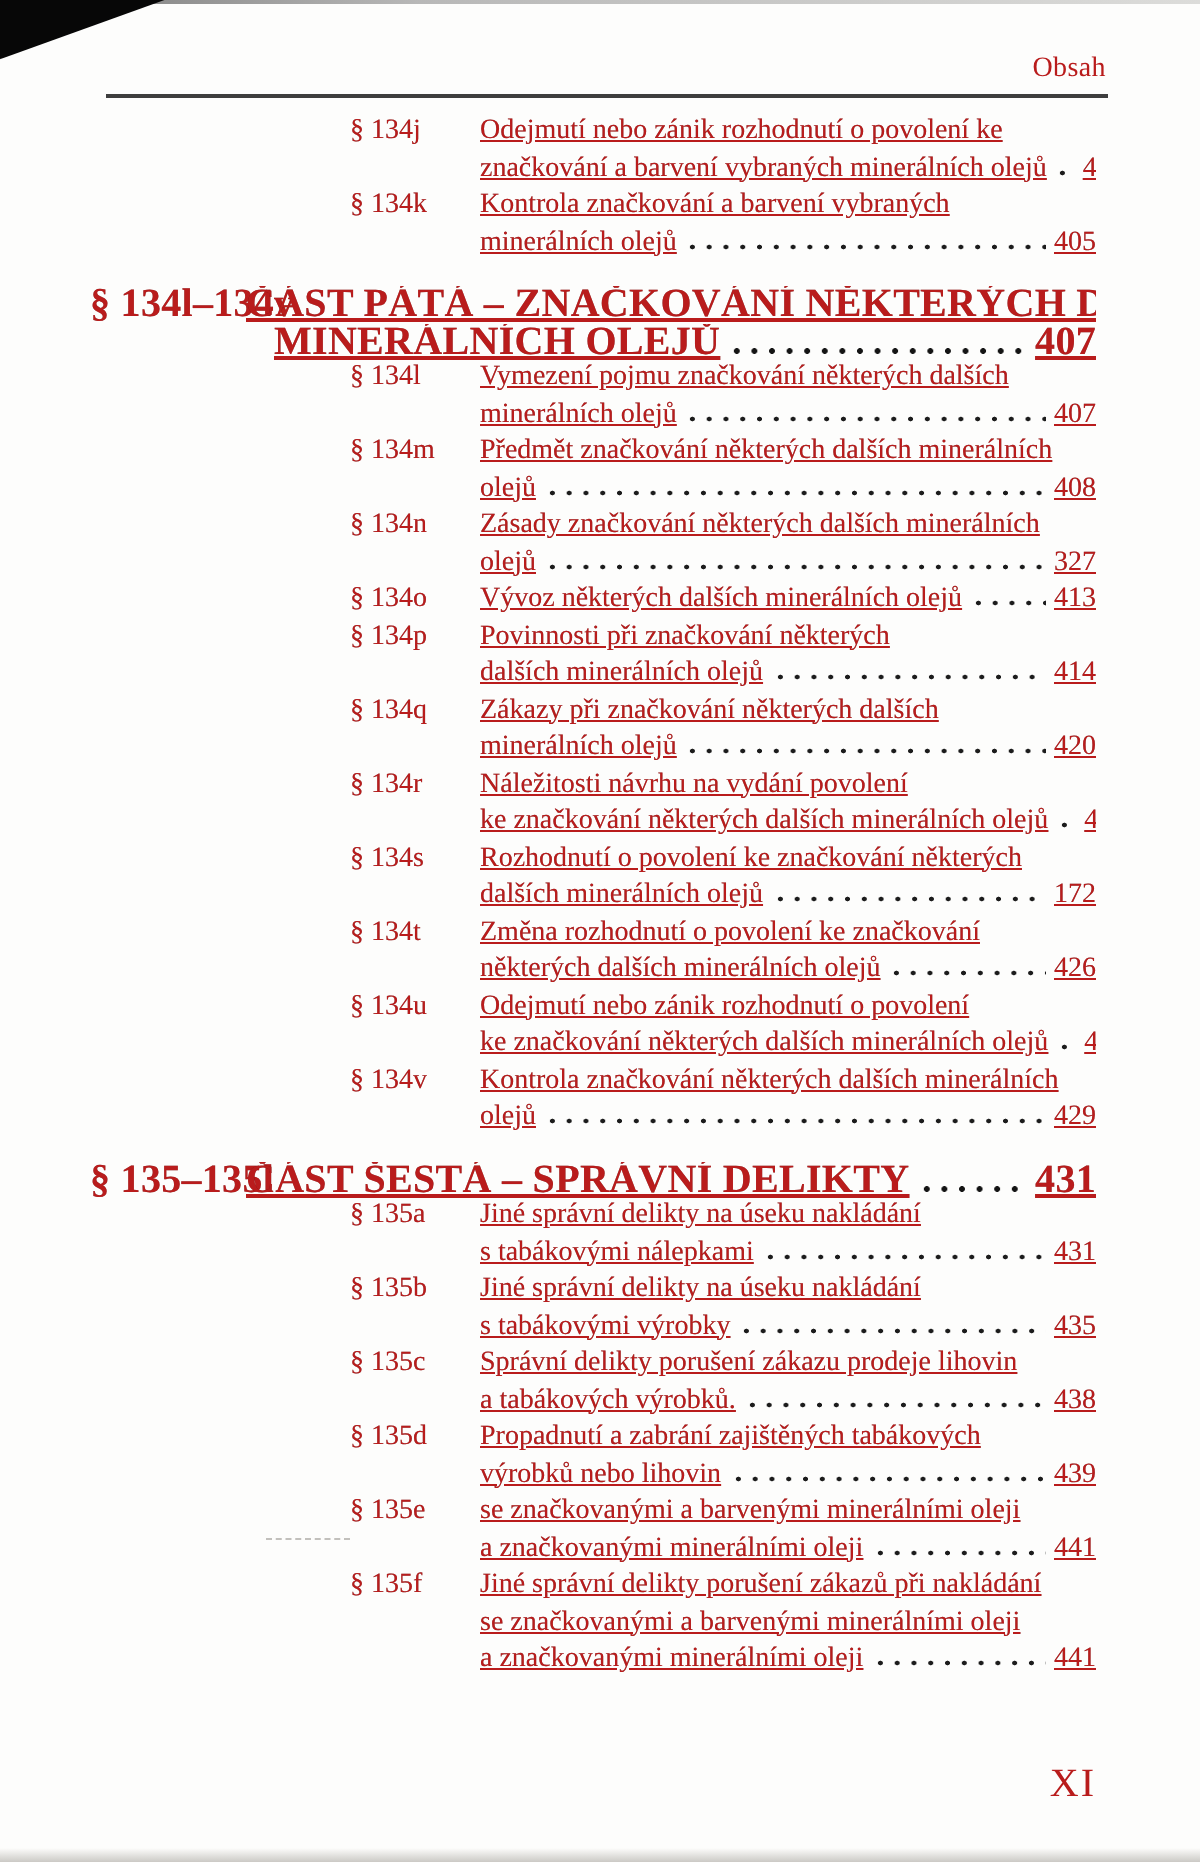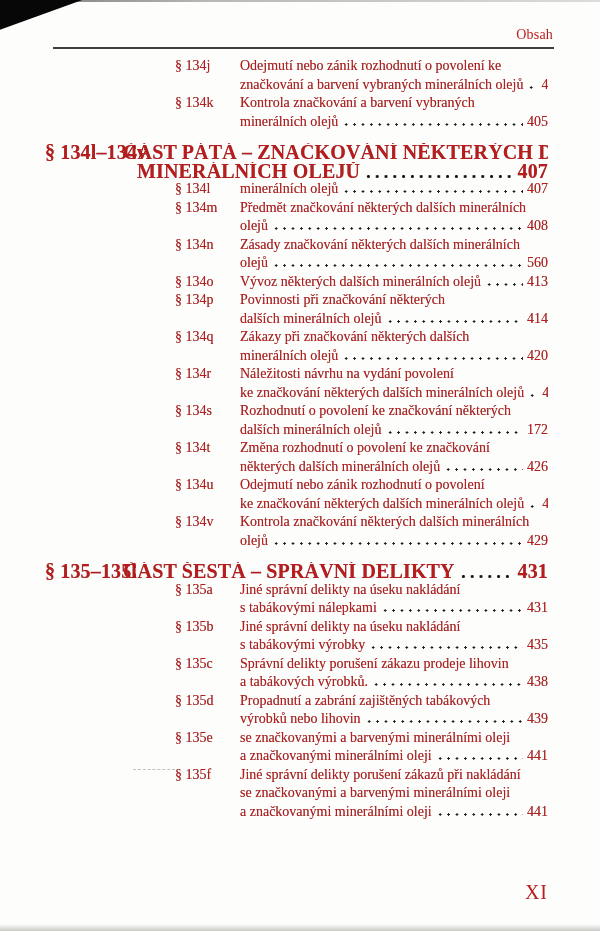--- a/index.html
+++ b/index.html
@@ -26,21 +26,21 @@
 
   
   .toc { position:absolute; top:57px; left:45px; width:503px; font-size:14px;
     text-shadow:0 0 .3px rgba(20,20,20,.45); }
   .entry { display:flex; align-items:flex-start; }
   .entry.item { padding-left:130px; }
   .entry.item .lbl { flex:none; width:65px; white-space:nowrap; line-height:18.5px; }
   .entry.part { margin-top:12px; font-weight:bold; font-size:20px; letter-spacing:.15px; }
   .entry.part .lbl { flex:none; width:78px; white-space:nowrap; line-height:18.5px; }
   .txt { flex:1 1 auto; min-width:0; }
-  .line { display:flex; align-items:baseline; line-height:18.5px; white-space:nowrap; overflow:hidden; }
+  .line { display:flex; align-items:baseline; line-height:18.5px; white-space:nowrap; overflow:hidden;text-decoration:underline; }
   .line.cont { margin-left:14px; }
   .line-text { flex:0 0 auto; }
   .leader { flex:1 1 auto; min-width:10px; height:3px; margin:0 4px 0 4px;
     background-image:radial-gradient(circle, #1c1c1c 1.05px, transparent 1.35px);
     background-size:8.4px 3px; background-repeat:repeat-x; background-position:left center; }
   .part .leader { background-image:radial-gradient(circle, #141414 1.3px, transparent 1.6px);
     background-size:8.8px 3px; }
   .pagenum { flex:none; }
 
   
@@ -94,20 +94,23 @@
             <span class="line-text">MINERÁLNÍCH OLEJŮ</span>
             <span class="leader"></span>
             <span class="pagenum">407</span>
           </div>
         </div>
       </div>
       <div class="entry item">
         <span class="lbl">§ 134l</span>
         <div class="txt">
           <div class="line">
+            <span class="line-text">Vymezení pojmu značkování některých dalších</span>
+          </div>
+          <div class="line">
             <span class="line-text">minerálních olejů</span>
             <span class="leader"></span>
             <span class="pagenum">407</span>
           </div>
         </div>
       </div>
       <div class="entry item">
         <span class="lbl">§ 134m</span>
         <div class="txt">
           <div class="line">
@@ -122,21 +125,21 @@
       </div>
       <div class="entry item">
         <span class="lbl">§ 134n</span>
         <div class="txt">
           <div class="line">
             <span class="line-text">Zásady značkování některých dalších minerálních</span>
           </div>
           <div class="line">
             <span class="line-text">olejů</span>
             <span class="leader"></span>
-            <span class="pagenum">560</span>
+            <span class="pagenum">327</span>
           </div>
         </div>
       </div>
       <div class="entry item">
         <span class="lbl">§ 134o</span>
         <div class="txt">
           <div class="line">
             <span class="line-text">Vývoz některých dalších minerálních olejů</span>
             <span class="leader"></span>
             <span class="pagenum">413</span>

